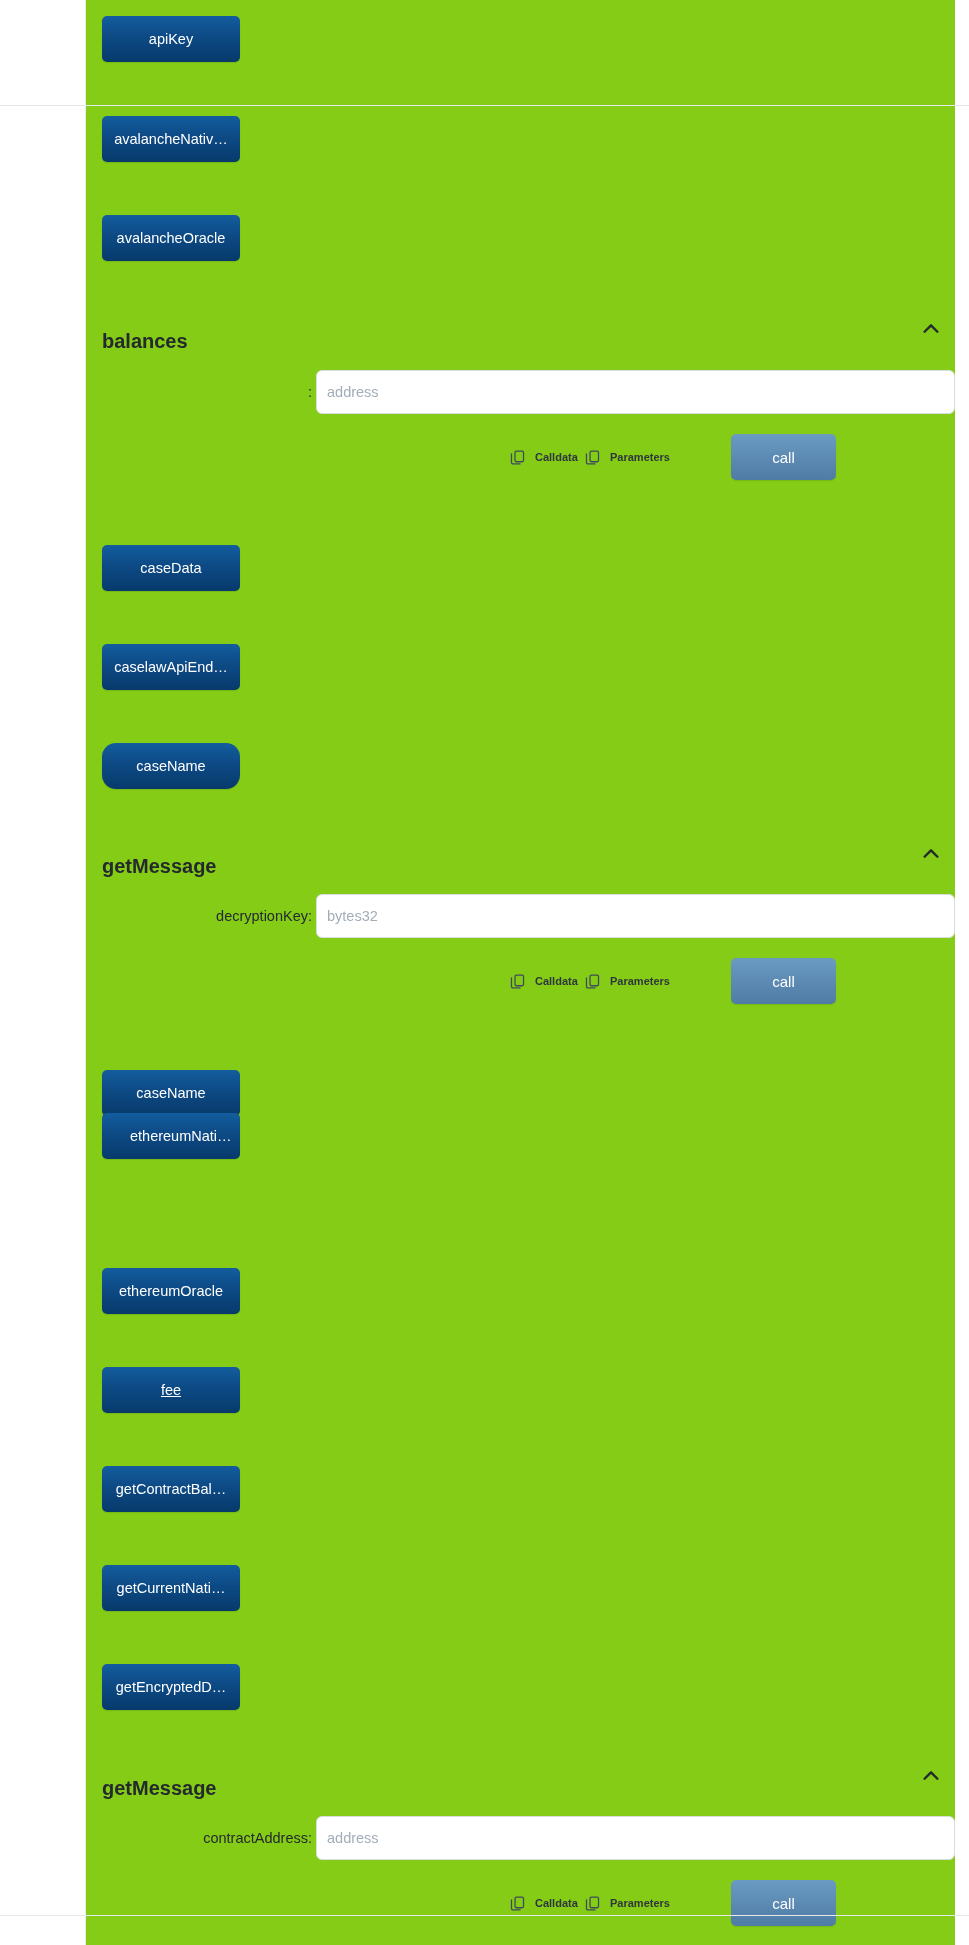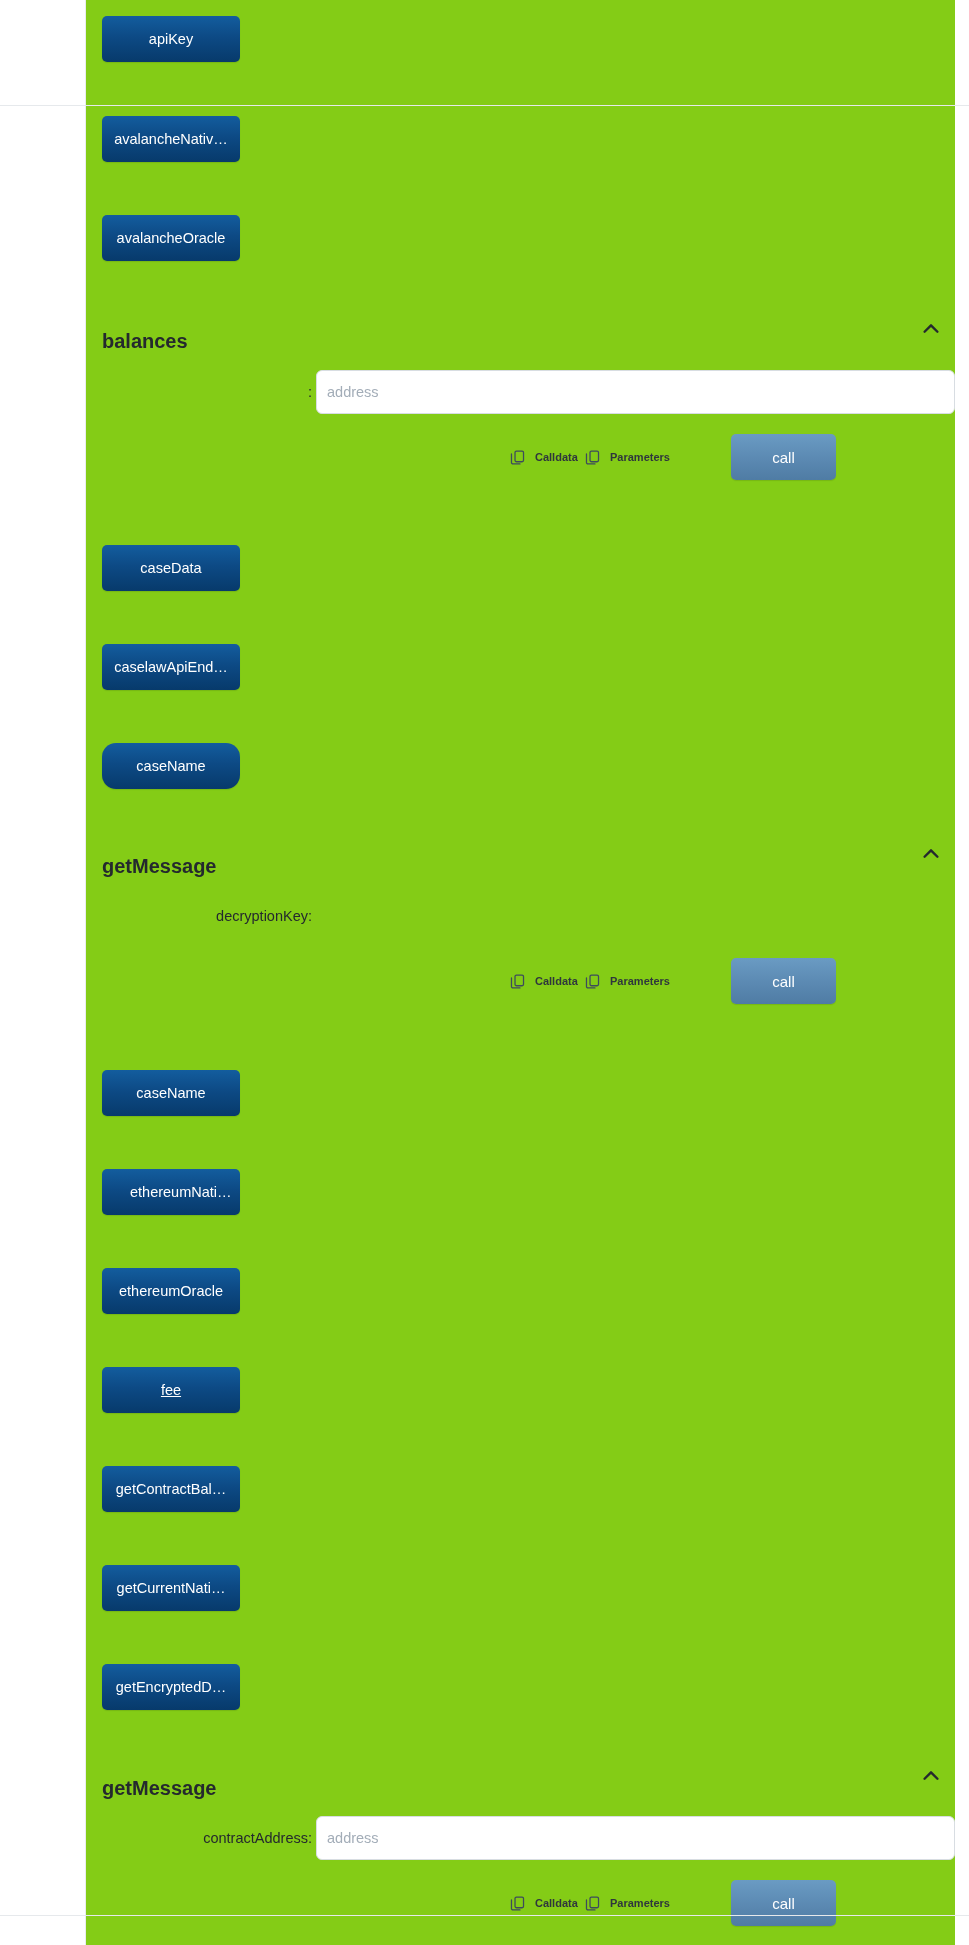--- a/index.html
+++ b/index.html
@@ -219,40 +219,41 @@
         <button class="fn-btn" style="top: 644px;">caselawApiEnd…</button>
         <button class="fn-btn" style="top: 743px; border-radius: 14px;">caseName</button>
         <div class="section-title" style="top: 855px;">getMessage</div>
         <div class="chevron" style="top: 843px;">
           <svg viewBox="0 0 24 24" fill="none" stroke="#24292e" stroke-width="2.6" stroke-linecap="round" stroke-linejoin="round">
             <polyline points="5,15 12,8 19,15"></polyline>
           </svg>
         </div>
         <div class="param-row" style="top: 894px;">
           <span class="param-label">decryptionKey:</span>
+          <input class="param-input" type="text" placeholder="bytes32" style="">
         </div>
         <div class="action-row" style="top: 958px;">
           <button class="copy-action calldata-action">
             <span class="copy-icon"><svg viewBox="0 0 24 24" fill="none" stroke="#3d4b5c" stroke-width="1.8" stroke-linecap="round" stroke-linejoin="round">
                 <rect x="8.5" y="3" width="12" height="15" rx="2"></rect>
                 <path d="M15.5 21H5.5a2 2 0 0 1-2-2V7"></path>
               </svg></span>
             <span class="label">Calldata</span>
           </button>
           <button class="copy-action params-action">
             <span class="copy-icon"><svg viewBox="0 0 24 24" fill="none" stroke="#3d4b5c" stroke-width="1.8" stroke-linecap="round" stroke-linejoin="round">
                 <rect x="8.5" y="3" width="12" height="15" rx="2"></rect>
                 <path d="M15.5 21H5.5a2 2 0 0 1-2-2V7"></path>
               </svg></span>
             <span class="label">Parameters</span>
           </button>
           <button class="call-btn">call</button>
         </div>
         <button class="fn-btn" style="top: 1070px;">caseName</button>
-        <button class="fn-btn" style="top: 1169px; padding-left: 28px;">ethereumNativ…</button>
+        <button class="fn-btn" style="top: 1113px; padding-left: 28px;">ethereumNativ…</button>
         <button class="fn-btn" style="top: 1268px;">ethereumOracle</button>
         <button class="fn-btn" style="top: 1367px; text-decoration: underline;">fee</button>
         <button class="fn-btn" style="top: 1466px;">getContractBal…</button>
         <button class="fn-btn" style="top: 1565px;">getCurrentNati…</button>
         <button class="fn-btn" style="top: 1664px;">getEncryptedD…</button>
         <div class="section-title" style="top: 1777px;">getMessage</div>
         <div class="chevron" style="top: 1765px;">
           <svg viewBox="0 0 24 24" fill="none" stroke="#24292e" stroke-width="2.6" stroke-linecap="round" stroke-linejoin="round">
             <polyline points="5,15 12,8 19,15"></polyline>
           </svg>

